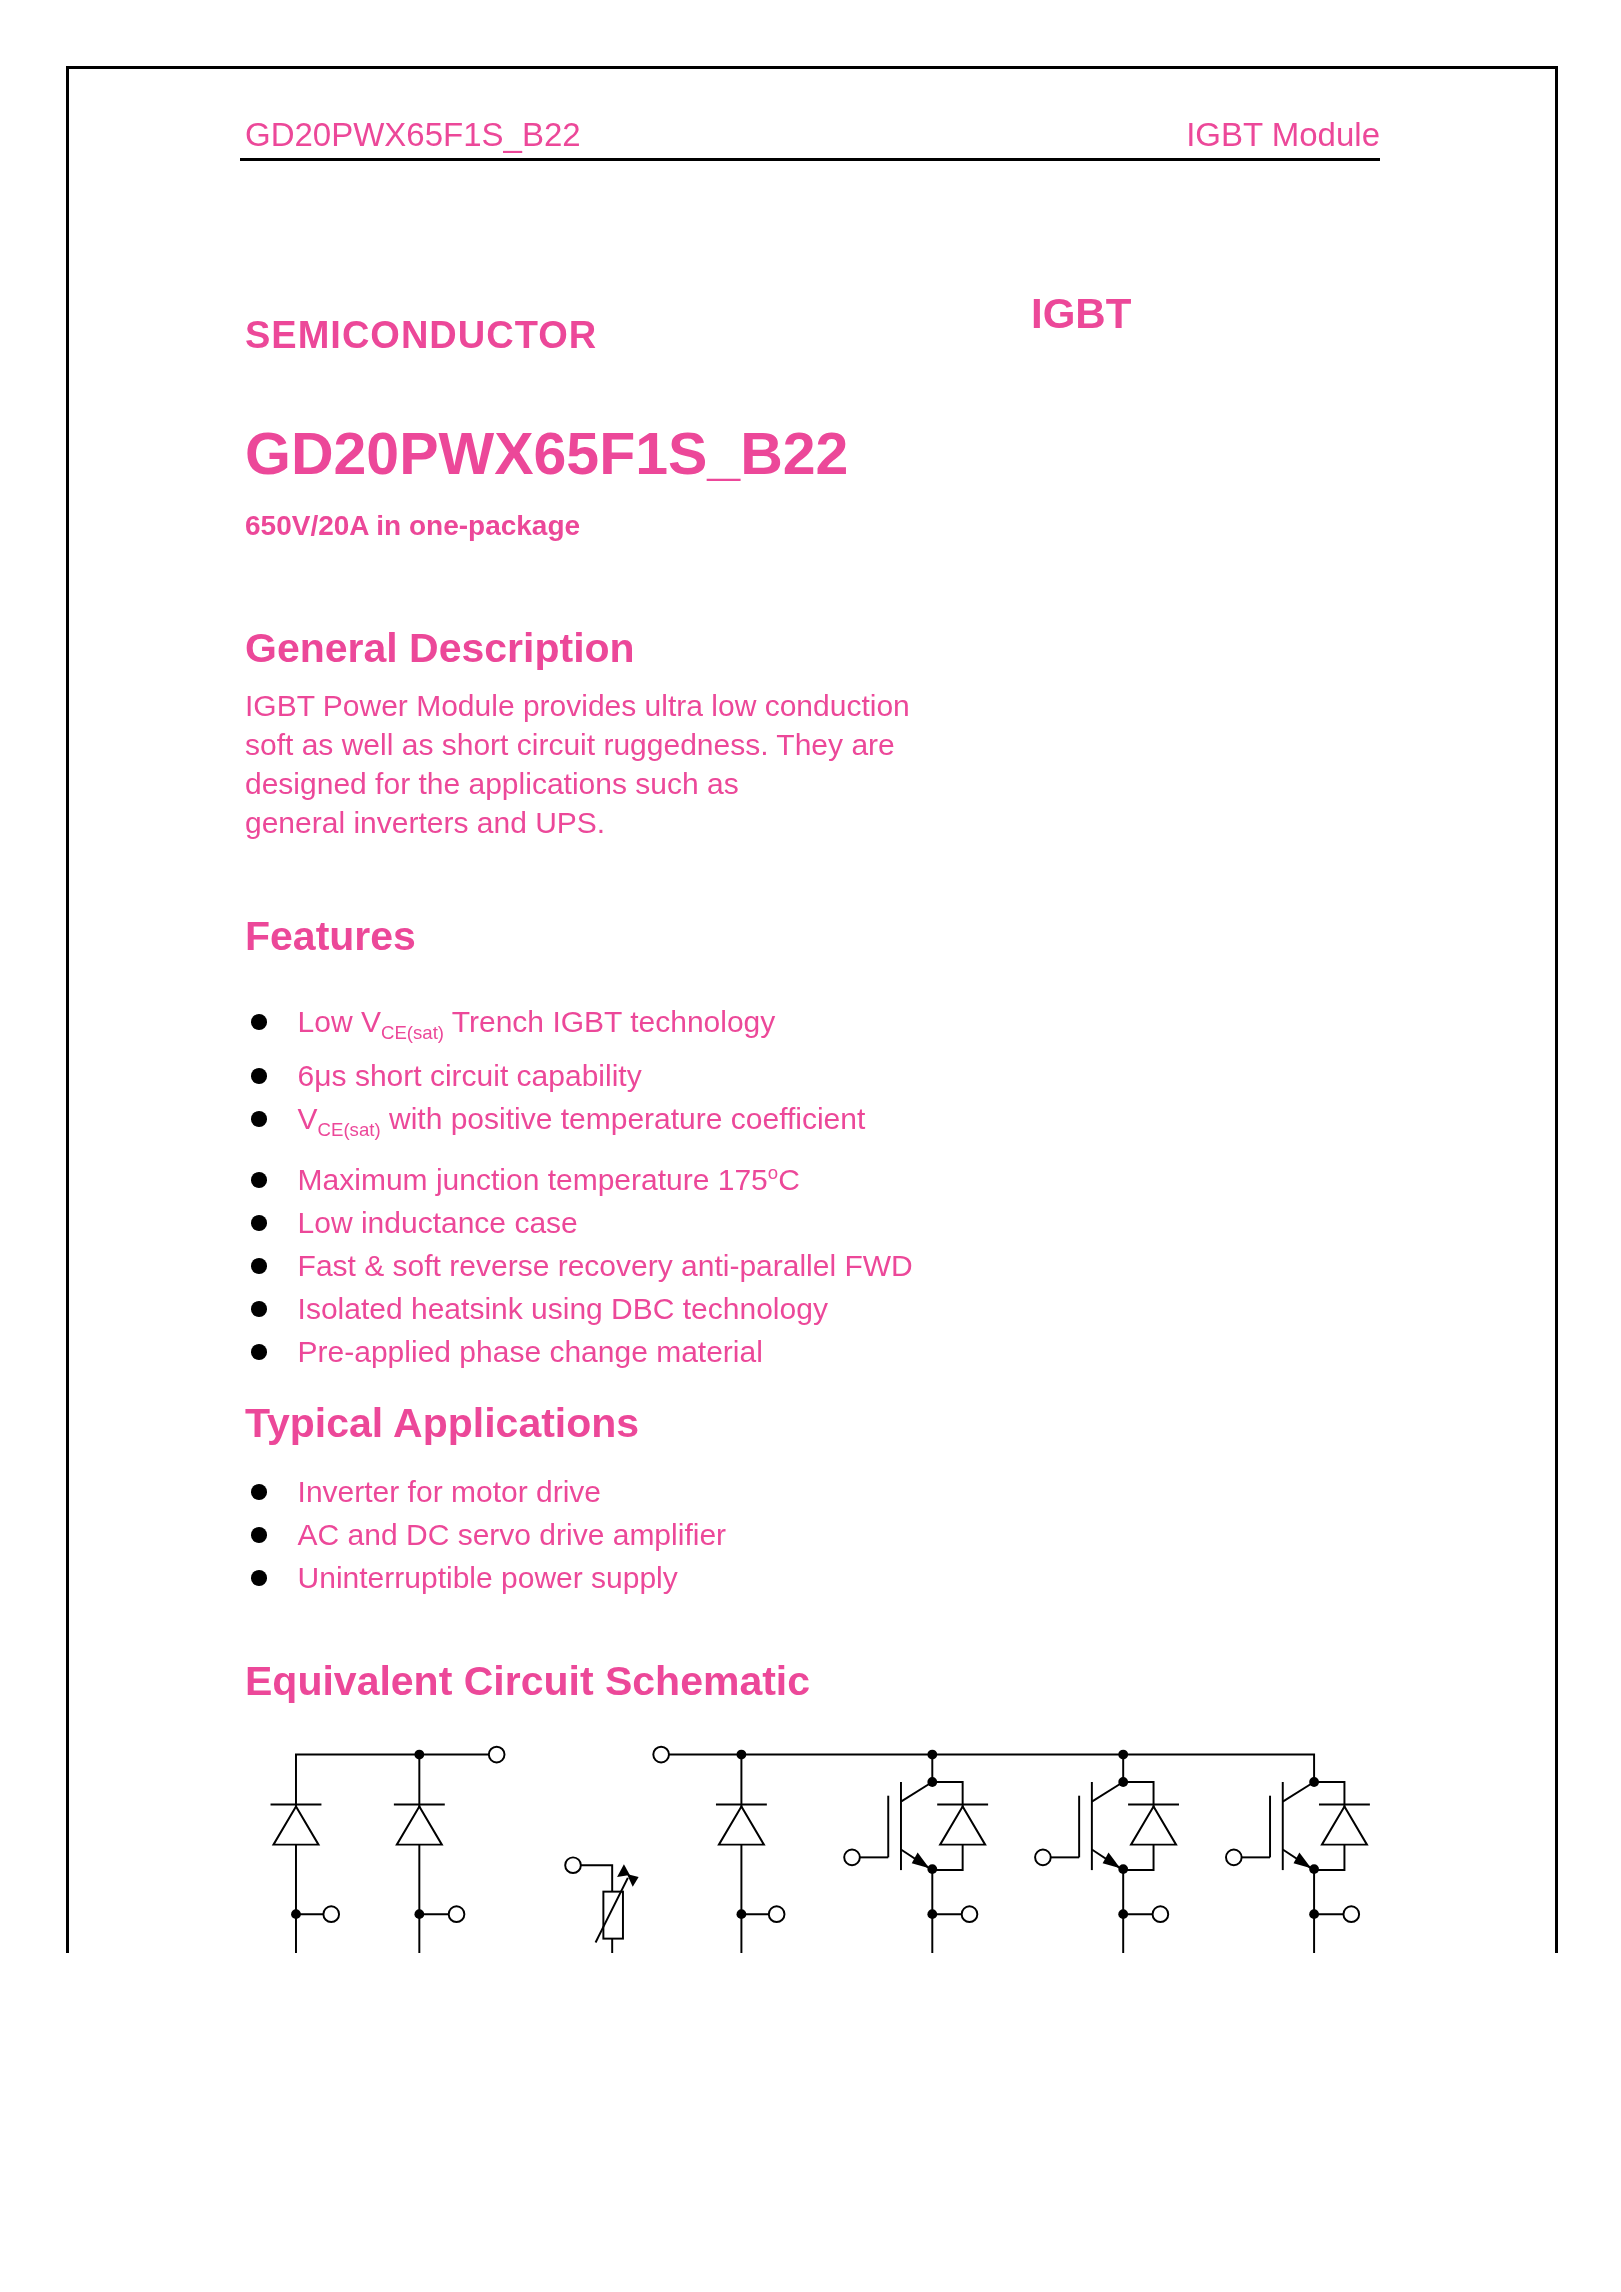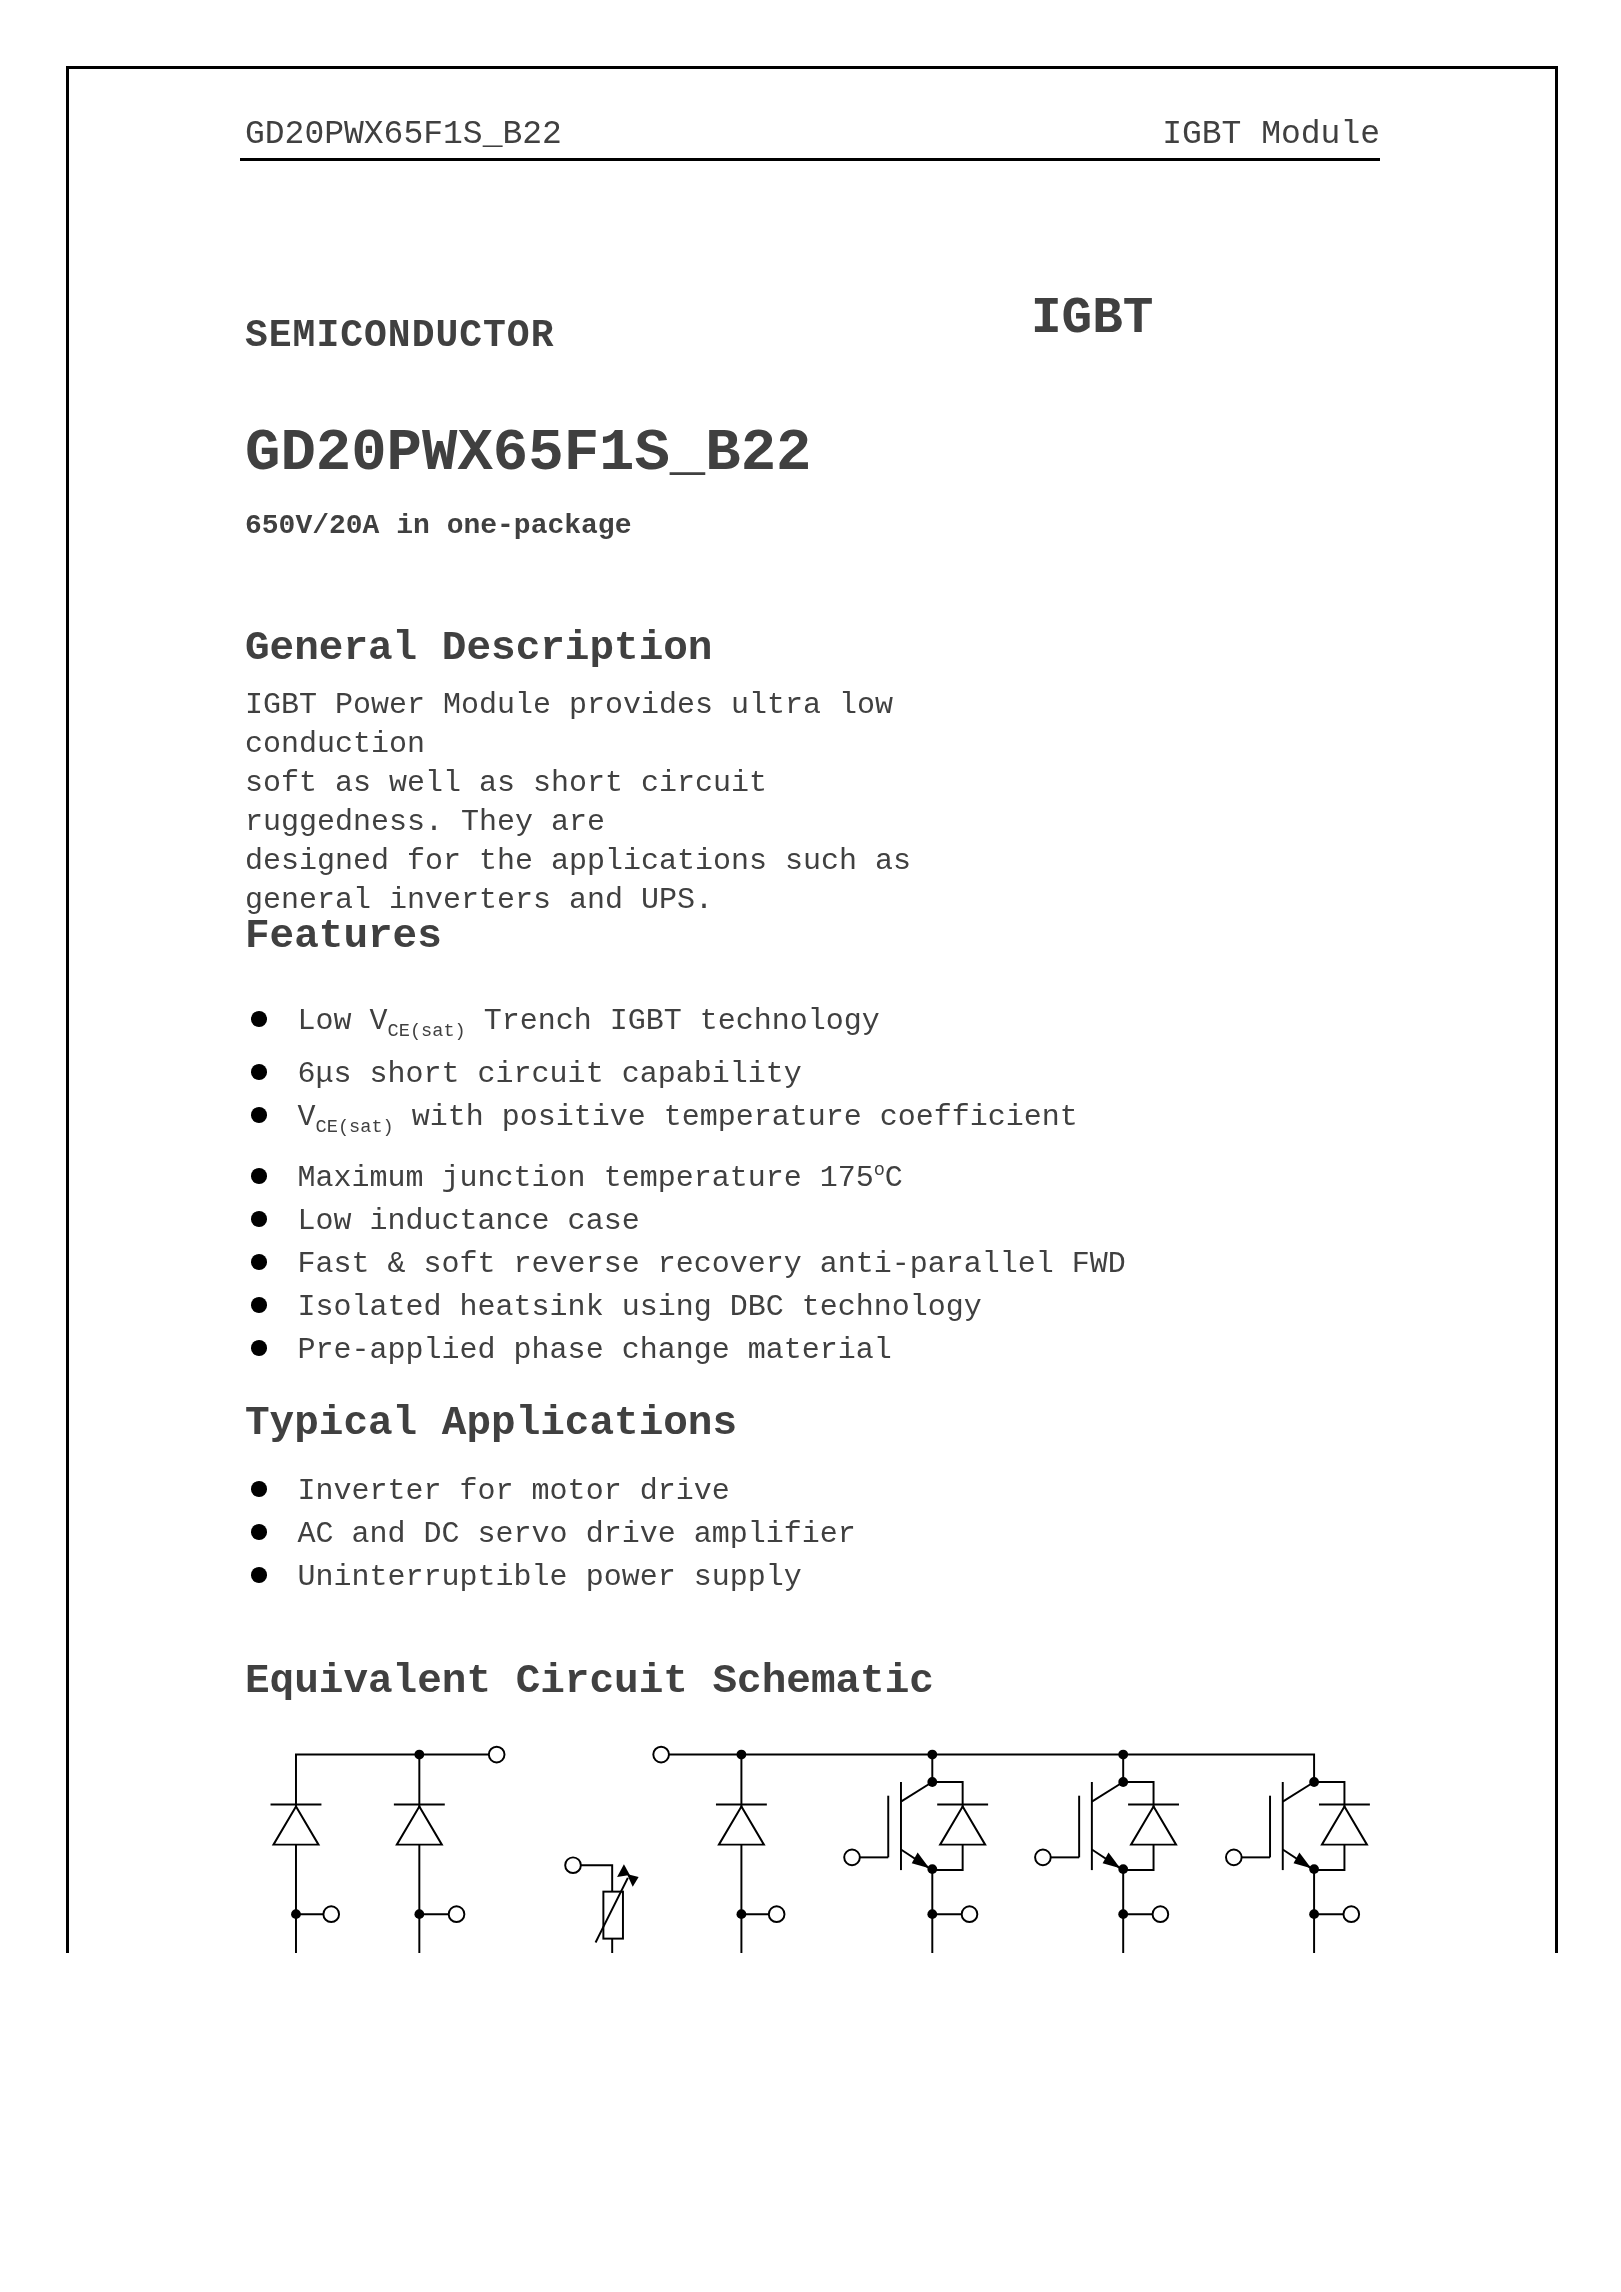--- a/index.html
+++ b/index.html
@@ -1,23 +1,23 @@
 <!DOCTYPE html>
 <html><head>
 <meta charset="utf-8">
 <style>
   html,body{margin:0;padding:0;background:#fff;}
   .page{position:relative;width:1621px;height:1953px;background:#fff;overflow:hidden;
-        font-family:Liberation Mono, monospace;color:#404040;}
+        font-family:Liberation Sans, sans-serif;color:#ec4899;}
   .frame{position:absolute;left:66px;top:66px;width:1486px;height:2153px;border:3.9px solid #000;}
   .hdr-left{position:absolute;left:245px;top:116px;font-size:33px;}
   .hdr-right{position:absolute;right:241px;top:116px;font-size:33px;}
   .hdr-rule{position:absolute;left:240px;top:158px;width:1140px;height:2.9px;background:#000;}
   .brand-left{position:absolute;left:245px;top:314px;font-size:38px;font-weight:bold;letter-spacing:1px;}
-  .brand-right{position:absolute;left:1031px;top:290px;font-size:51px;font-weight:bold;}
+  .brand-right{position:absolute;left:1031px;top:290px;font-size:42px;font-weight:bold;}
   .part-title{position:absolute;left:245px;top:420px;font-size:59px;font-weight:bold;}
   .part-subtitle{position:absolute;left:245px;top:510px;font-size:28px;font-weight:bold;}
   .sec-head{position:absolute;left:245px;font-size:41px;font-weight:bold;text-align:center;}
   .gd-head{top:625px;}
   .gd-body{position:absolute;left:245px;top:686px;width:686px;font-size:30px;line-height:39px;}
   .feat-head{top:913px;}
   .feat-list{position:absolute;left:245px;top:1000px;}
   .apps-head{top:1400px;}
   .apps-list{position:absolute;left:245px;top:1470px;}
   .eq-head{top:1658px;}

